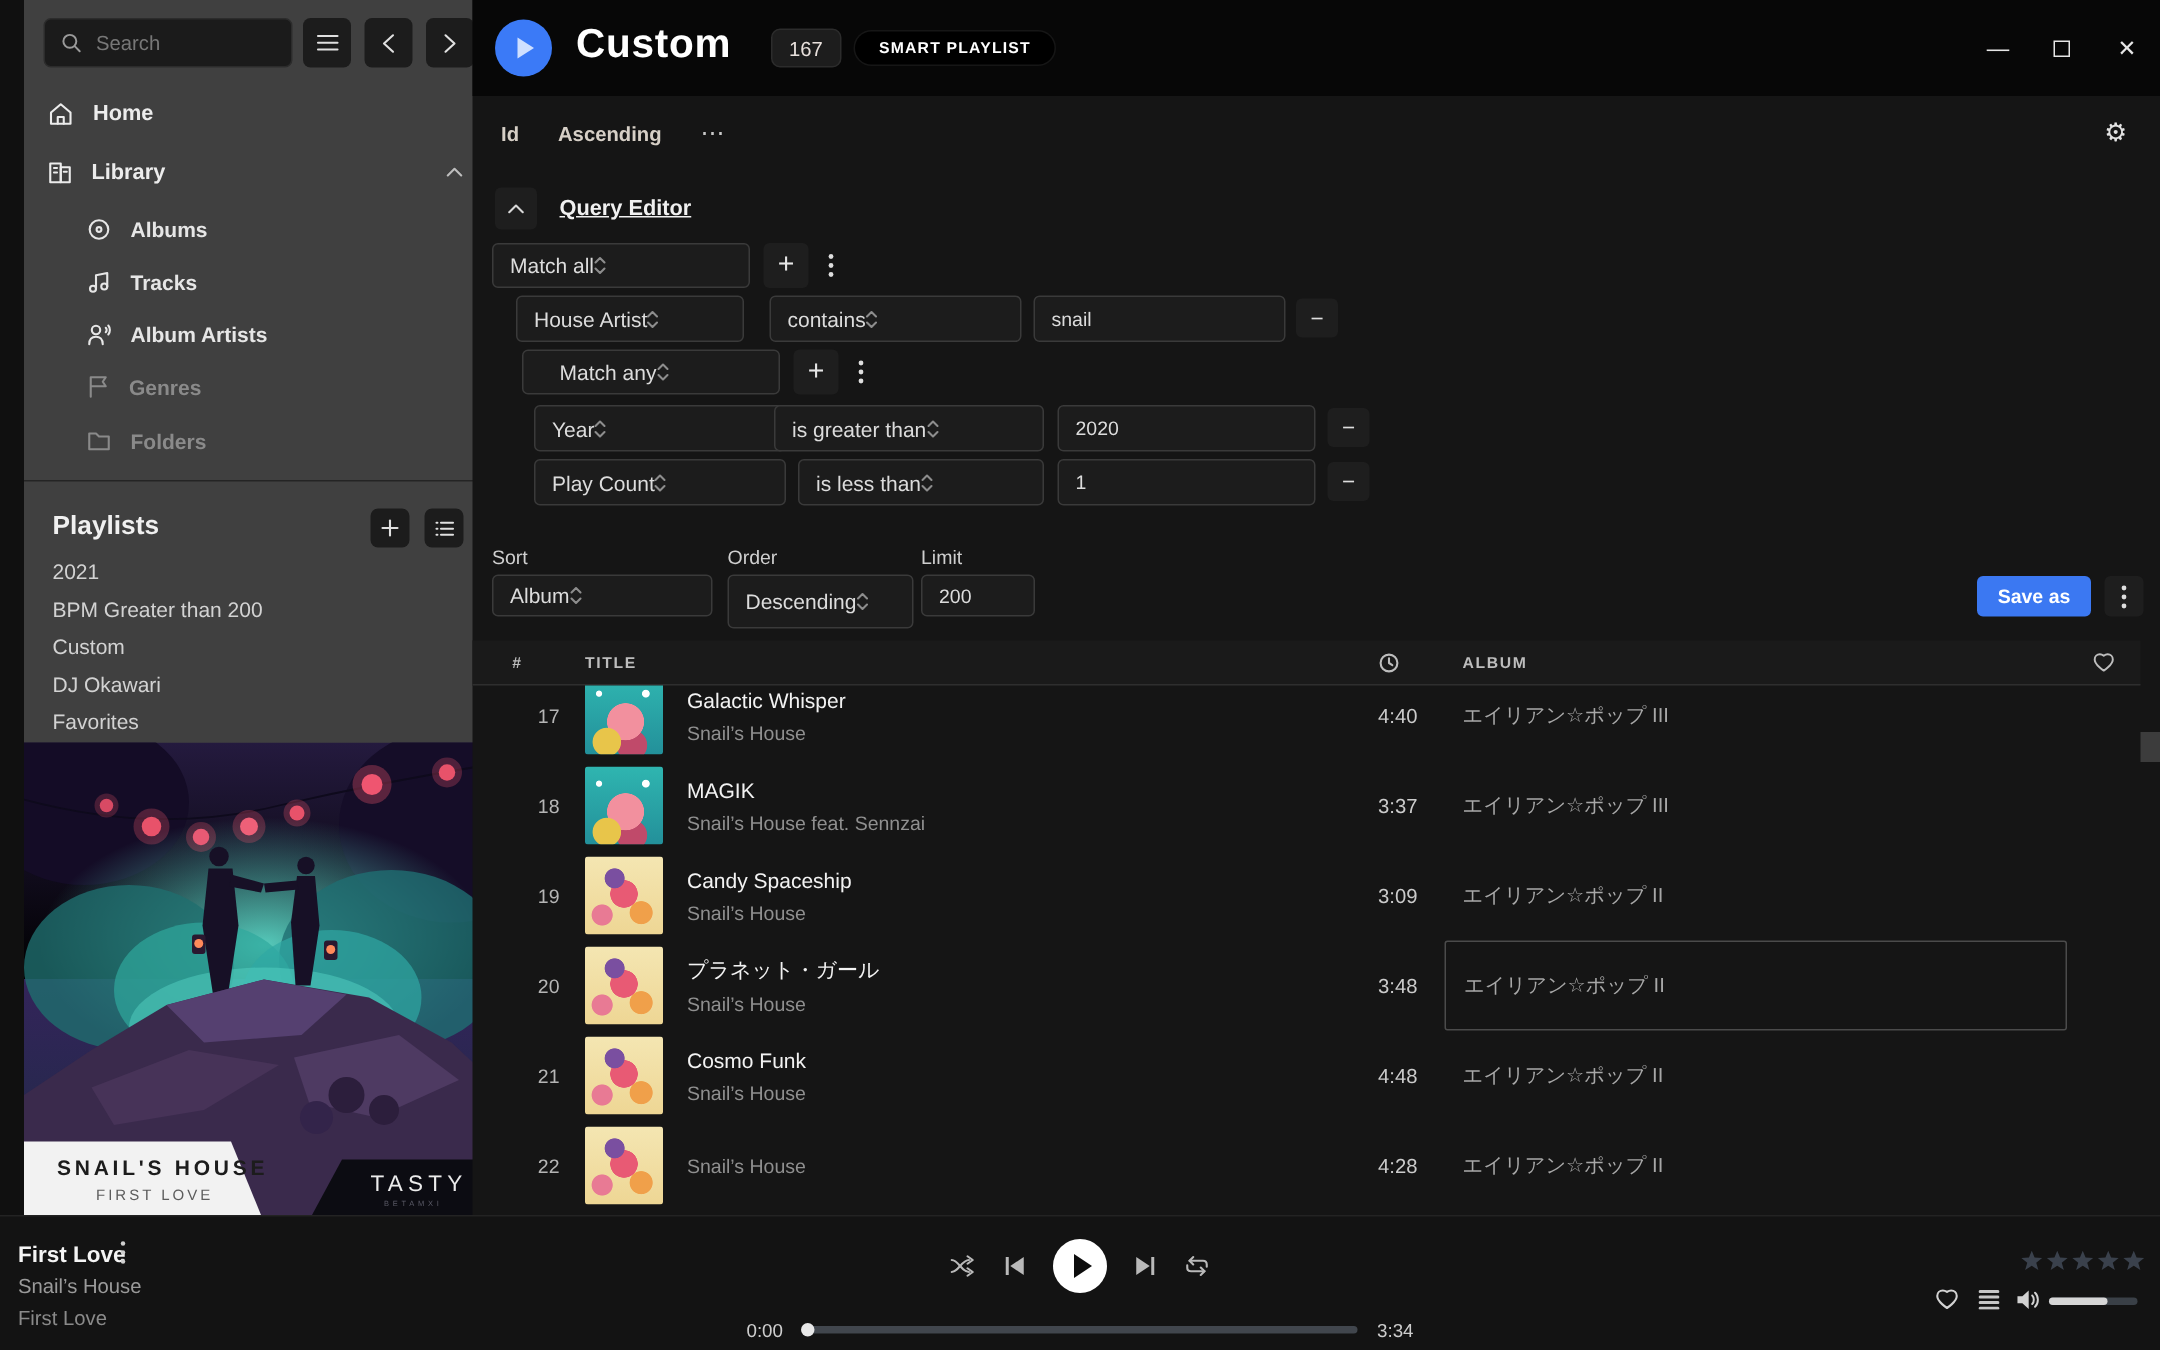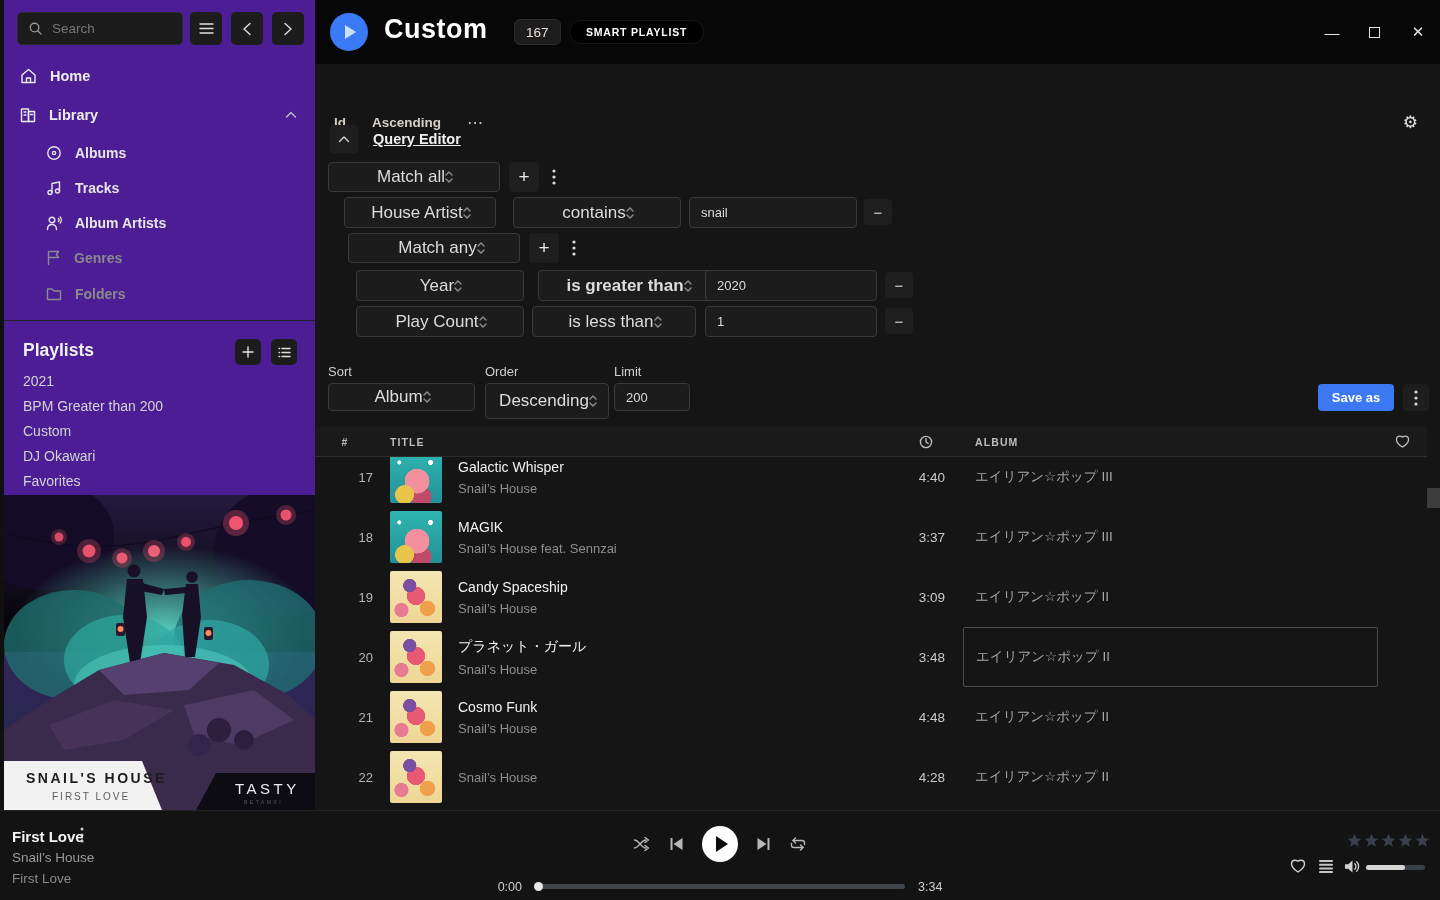--- a/index.html
+++ b/index.html
@@ -2,21 +2,21 @@
 <html><head>
 <meta charset="utf-8">
 <style>
   * { margin:0; padding:0; box-sizing:border-box; }
   html,body { width:1440px; height:900px; background:#101010; overflow:hidden;
               font-family:"Liberation Sans","DejaVu Sans",sans-serif; color:#e4e4e4; }
   svg { display:block; }
   .ico { stroke:currentColor; fill:none; stroke-width:1.4; stroke-linecap:round; stroke-linejoin:round; }
 
   
-  #sidebar { position:absolute; left:4px; top:0; width:315px; height:810px; background:#4c1d95; border-right:1px solid #1c1c1c; }
+  #sidebar { position:absolute; left:16px; top:0; width:315px; height:810px; background:#404040; border-right:1px solid #1c1c1c; }
   .side-top { position:absolute; left:0; top:12px; width:315px; height:34px; }
   .search-box { position:absolute; left:13px; top:0; width:166px; height:33px; background:#1b1b1b; border:1px solid #2c2c2c; border-radius:5px; display:flex; align-items:center; gap:9px; padding:0 10px; color:#9a9a9a; }
   .search-box input { background:transparent; border:none; outline:none; color:#cfcfcf; font-size:13.5px; width:110px; font-family:inherit; }
   .search-box input::placeholder { color:#777; }
   .sq-btn { position:absolute; top:0; width:32px; height:33px; background:#1c1c1c; border-radius:5px; display:flex; align-items:center; justify-content:center; color:#e0e0e0; cursor:pointer; }
   .nav-item { position:absolute; left:0; width:315px; height:30px; display:flex; align-items:center; gap:13px; padding-left:16px; font-weight:bold; font-size:14.5px; color:#ececec; cursor:pointer; }
   .nav-sub { position:absolute; left:0; width:315px; height:28px; display:flex; align-items:center; gap:13px; padding-left:42px; font-weight:bold; font-size:14px; color:#e6e6e6; cursor:pointer; }
   .nav-sub.dim { color:#8a8a8a; }
   .side-divider { position:absolute; left:0; top:320px; width:315px; border-top:1px solid #242424; }
   .pl-title { position:absolute; left:19px; top:340px; font-size:17.5px; font-weight:bold; color:#f0f0f0; }
@@ -27,29 +27,29 @@
   #main { position:absolute; left:315px; top:0; width:1125px; height:810px; background:#151515; }
   #top-strip { position:absolute; left:0; top:0; width:1125px; height:64px; background:#070707; }
   .play-circle { position:absolute; left:15px; top:13px; width:38px; height:38px; border-radius:50%; background:#3b7af7; display:flex; align-items:center; justify-content:center; cursor:pointer; }
   .play-circle .tri { width:0; height:0; border-left:11px solid #cfe0ff; border-top:7px solid transparent; border-bottom:7px solid transparent; margin-left:3px; }
   #page-title { position:absolute; left:69px; top:14px; font-size:27px; font-weight:800; letter-spacing:.5px; color:#fff; }
   #count-badge { position:absolute; left:199px; top:19px; height:26px; padding:0 11px; background:#1d1d1d; border:1px solid #2c2c2c; border-radius:6px; display:flex; align-items:center; font-size:13.5px; color:#e8e0dc; }
   #smart-badge { position:absolute; left:255px; top:21px; height:22px; padding:0 16px; background:#000; border-radius:999px; display:flex; align-items:center; font-size:10.5px; font-weight:bold; letter-spacing:.8px; color:#fff; box-shadow:0 0 0 1px #161616; }
   .win-btn { position:absolute; top:17px; width:34px; height:30px; display:flex; align-items:center; justify-content:center; color:#e6e6e6; font-size:15px; cursor:pointer; }
   .max-sq { width:11px; height:11px; border:1.4px solid #e6e6e6; }
 
-  #toolbar { position:absolute; left:0; top:64px; width:1125px; height:50px; display:flex; align-items:center; padding-left:19px; gap:26px;margin-top:33px; }
+  #toolbar { position:absolute; left:0; top:64px; width:1125px; height:50px; display:flex; align-items:center; padding-left:19px; gap:26px; }
   .tb-txt { font-size:13.5px; font-weight:bold; color:#d6cfc6; cursor:pointer; }
   .tb-dots { font-size:16px; letter-spacing:1px; color:#c9c9c9; cursor:pointer; }
   #tb-gear { position:absolute; right:22px; top:15px; font-size:17px; color:#e2e2e2; cursor:pointer; }
 
   
   .qe-collapse { position:absolute; left:15px; top:125px; width:28px; height:28px; background:#1e1e1e; border-radius:4px; display:flex; align-items:center; justify-content:center; color:#d8d8d8; cursor:pointer; }
   #qe-title { position:absolute; left:58px; top:131px; font-size:14.5px; font-weight:bold; color:#f0f0f0;text-decoration:underline; }
-  .sel { position:absolute; background:#1c1c1c; border:1px solid #3a3a3a; border-radius:4px; display:flex; align-items:center; justify-content:center; padding:0 9px 0 11px; font-size:17px; color:#dcdcdc; cursor:pointer; }
+  .sel { position:absolute; background:#1c1c1c; border:1px solid #3a3a3a; border-radius:4px; display:flex; align-items:center; justify-content:flex-start; padding:0 9px 0 11px; font-size:14px; color:#dcdcdc; cursor:pointer; }
   .sel .updn { color:#8d8d8d; }
   .val-input { position:absolute; background:#1c1c1c; border:1px solid #3a3a3a; border-radius:4px; padding:0 11px; font-size:13px; color:#dcdcdc; outline:none; font-family:inherit; }
   .plus-btn { position:absolute; width:30px; height:30px; background:#1e1e1e; border-radius:4px; display:flex; align-items:center; justify-content:center; color:#e6e6e6; font-size:19px; cursor:pointer; }
   .kebab { position:absolute; width:16px; height:30px; display:flex; align-items:center; justify-content:center; color:#dedede; cursor:pointer; }
   .minus-btn { position:absolute; width:28px; height:26px; background:#1e1e1e; border-radius:4px; display:flex; align-items:center; justify-content:center; color:#dedede; font-size:15px; cursor:pointer; }
   .fld-label { position:absolute; font-size:13px; color:#cfcfcf; }
   #save-btn { position:absolute; left:1003px; top:384px; width:76px; height:27px; background:#3b78f2; border:none; border-radius:4px; color:#fff; font-size:13px; font-weight:bold; font-family:inherit; cursor:pointer; }
   #save-kebab { left:1088px; top:384px; width:26px; height:27px; background:#1e1e1e; border-radius:4px; }
 
   
@@ -364,21 +364,21 @@
       </svg>
   </div>
 
   <div class="sel" style="left:41px; top:270px; width:168px; height:31px;">
     <span>Year</span>
     <svg class="ico updn" width="8" height="14" viewBox="0 0 8 14" stroke-width="1.2">
         <polyline points="1,5 4,2 7,5"></polyline>
         <polyline points="1,9 4,12 7,9"></polyline>
       </svg>
   </div>
-  <div class="sel" style="left:223px; top:270px; width:180px; height:31px;font-weight:bold;">
+  <div class="sel" style="left:201px; top:270px; width:180px; height:31px;">
     <span>is greater than</span>
     <svg class="ico updn" width="8" height="14" viewBox="0 0 8 14" stroke-width="1.2">
         <polyline points="1,5 4,2 7,5"></polyline>
         <polyline points="1,9 4,12 7,9"></polyline>
       </svg>
   </div>
   <input class="val-input" style="left: 390px; top: 270px; width: 172px; height: 31px;" value="2020">
   <div class="minus-btn" style="left:570px; top:272px;">−</div>
 
   <div class="sel" style="left:41px; top:306px; width:168px; height:31px;">

